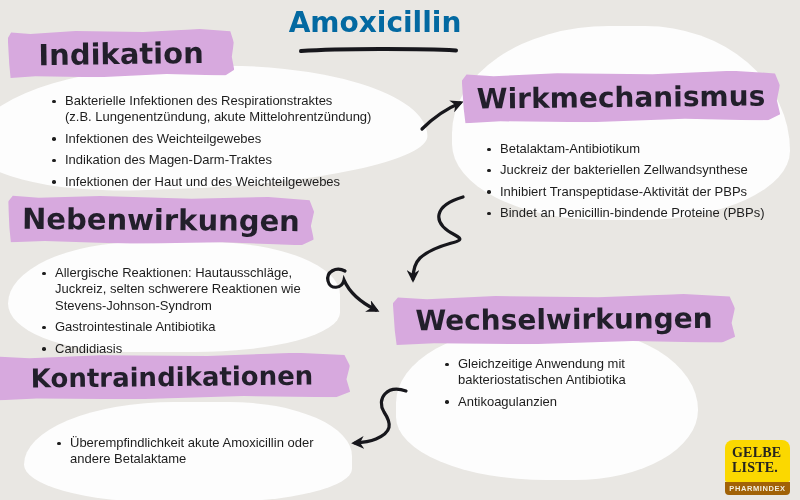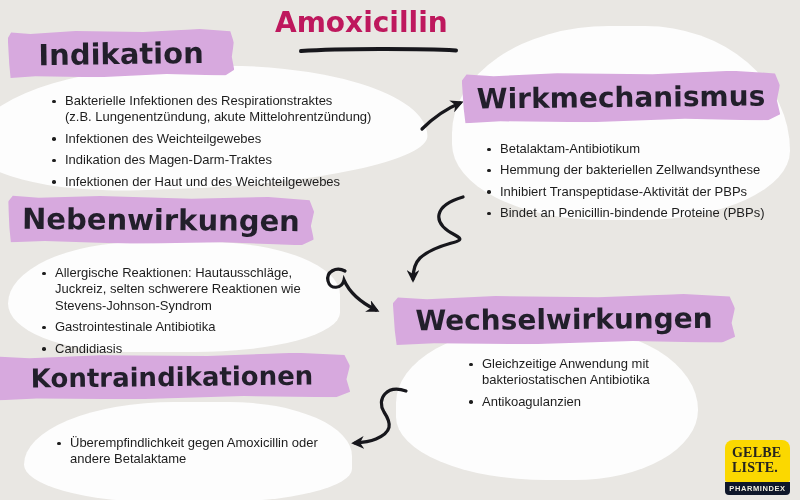--- a/index.html
+++ b/index.html
@@ -25,36 +25,36 @@
   #tape-wechselwirkungen{left:393px;top:295px;width:342px;height:49px;font-size:28px;transform:rotate(-0.5deg);}
   #tape-kontraindikationen{left:-6px;top:354px;width:356px;height:45px;font-size:26px;transform:rotate(-0.6deg);}
 
   
   .bullets{position:absolute;margin:0;padding:0;list-style:none;font-size:13px;line-height:1.26;color:#1d1d1d;}
   .bullets li{position:relative;padding-left:15px;margin:5px 0 1px 0;white-space:pre-line;}
   .bullets li::before{content:"";position:absolute;left:2px;top:6.5px;width:3.5px;height:3.5px;border-radius:50%;background:#1d1d1d;}
   #list-indikation{left:50px;top:88px;width:345px;}
   #list-wirkmechanismus{left:485px;top:136px;width:292px;}
   #list-nebenwirkungen{left:40px;top:260px;width:300px;}
-  #list-wechselwirkungen{left:467px;top:351px;width:240px;}
+  #list-wechselwirkungen{left:443px;top:351px;width:240px;}
   #list-kontraindikationen{left:55px;top:430px;width:300px;}
 
   
-  #title{position:absolute;left:275px;top:6px;width:200px;text-align:left;
-         font-family:"DejaVu Sans",sans-serif;font-weight:bold;font-size:28px;color:#be185d;}
+  #title{position:absolute;left:275px;top:6px;width:200px;text-align:center;
+         font-family:"DejaVu Sans",sans-serif;font-weight:bold;font-size:28px;color:#0369a1;}
 
   
   svg.arrows{position:absolute;left:0;top:0;pointer-events:none;}
 
   
   #logo{position:absolute;left:725px;top:440px;width:65px;height:55px;}
   .logo-top{background:#fbd800;border-radius:8px 8px 2px 2px;height:36px;color:#26251f;
             font-weight:bold;font-size:14px;line-height:1.07;padding:6px 0 0 7px;letter-spacing:0.2px;
             font-family:Liberation Serif, serif;}
-  .logo-bar{background:#0f172a;border-radius:0 0 4px 4px;height:13px;color:#f2eedf;
+  .logo-bar{background:#a16207;border-radius:0 0 4px 4px;height:13px;color:#f2eedf;
             font-size:7.5px;text-align:center;line-height:13px;letter-spacing:0.6px;font-weight:bold;}
 </style>
 </head>
 <body>
 
 <div class="canvas">
 
   <div class="blob" id="blob-indikation"></div>
   <div class="blob" id="blob-wirkmechanismus"></div>
   <div class="blob" id="blob-nebenwirkungen"></div>
@@ -85,41 +85,41 @@
   <ul class="bullets" id="list-indikation">
     <li>Bakterielle Infektionen des Respirationstraktes
 (z.B. Lungenentzündung, akute Mittelohrentzündung)</li>
     <li>Infektionen des Weichteilgewebes</li>
     <li>Indikation des Magen-Darm-Traktes</li>
     <li>Infektionen der Haut und des Weichteilgewebes</li>
   </ul>
 
   <ul class="bullets" id="list-wirkmechanismus">
     <li>Betalaktam-Antibiotikum</li>
-    <li>Hemmung der bakteriellen Zellwandsynthese</li>
+    <li>Juckreiz der bakteriellen Zellwandsynthese</li>
     <li>Inhibiert Transpeptidase-Aktivität der PBPs</li>
     <li>Bindet an Penicillin-bindende Proteine (PBPs)</li>
   </ul>
 
   <ul class="bullets" id="list-nebenwirkungen">
     <li>Allergische Reaktionen: Hautausschläge,
 Juckreiz, selten schwerere Reaktionen wie
 Stevens-Johnson-Syndrom</li>
     <li>Gastrointestinale Antibiotika</li>
     <li>Candidiasis</li>
   </ul>
 
   <ul class="bullets" id="list-wechselwirkungen">
     <li>Gleichzeitige Anwendung mit
 bakteriostatischen Antibiotika</li>
     <li>Antikoagulanzien</li>
   </ul>
 
   <ul class="bullets" id="list-kontraindikationen">
-    <li>Überempfindlichkeit gegen Amoxicillin oder
+    <li>Überempfindlichkeit akute Amoxicillin oder
 andere Betalaktame</li>
   </ul>
 
   <div id="logo">
     <div class="logo-top">
       <div>GELBE</div>
       <div>LISTE.</div>
     </div>
     <div class="logo-bar">PHARMINDEX</div>
   </div>

